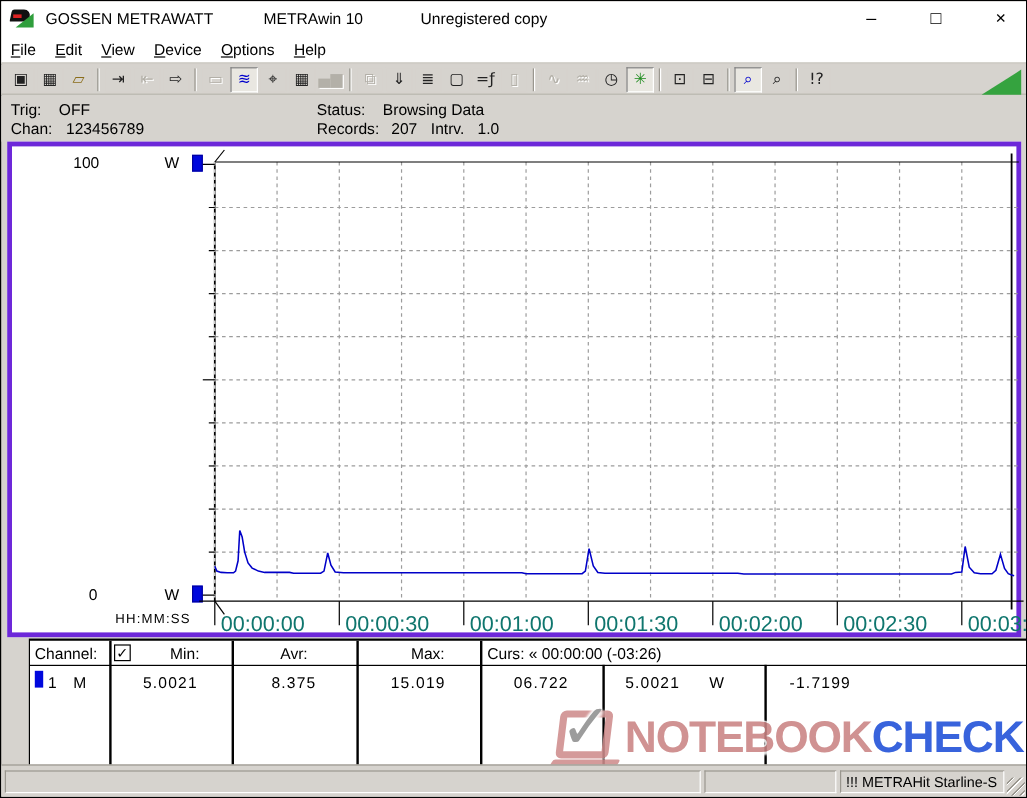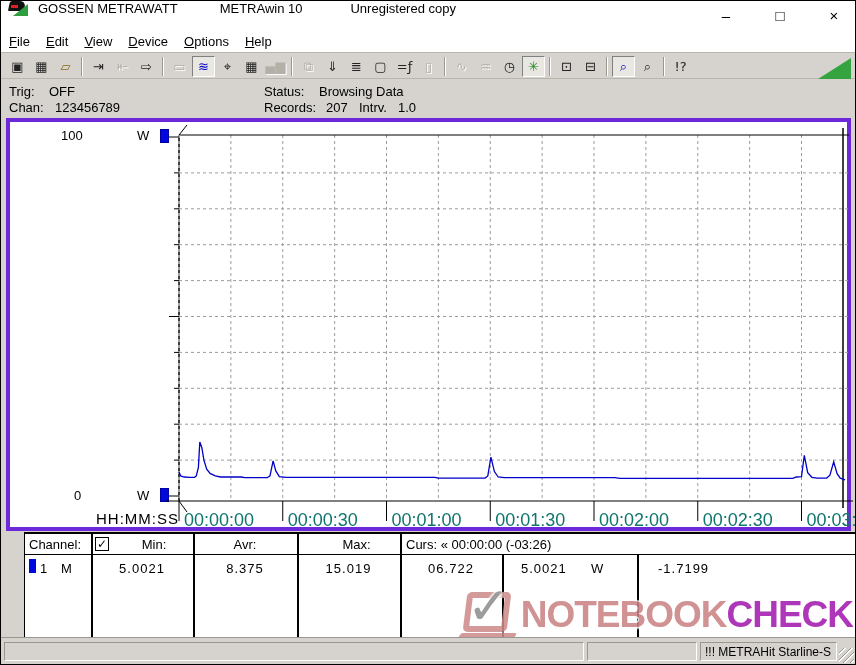--- a/index.html
+++ b/index.html
@@ -1,20 +1,20 @@
 <!DOCTYPE html>
 <html><head>
 <meta charset="utf-8">
 <style>
   * { margin:0; padding:0; box-sizing:border-box; }
   html,body { width:856px; height:665px; font-family:"Liberation Sans","DejaVu Sans",sans-serif; }
   .window { position:relative; width:856px; height:665px; background:#d6d3ce; border:1px solid #000; overflow:hidden; }
 
   
-  .titlebar { position:absolute; left:0; top:0; width:100%; height:29px; background:#fff; display:flex; }
+  .titlebar { position:absolute; left:0; top:0; width:100%; height:29px; background:#fff; display:flex; align-items:center; }
   .app-logo { position:relative; width:19px; height:15px; margin:0 10px 0 8px; }
   .app-logo .logo-black { position:absolute; left:0; top:0; width:16px; height:10px; background:#111; transform:skewX(-12deg); border-radius:2px 6px 1px 1px; }
   .app-logo .logo-red { position:absolute; left:2px; top:4px; width:7px; height:3px; background:#d22; }
   .app-logo .logo-green { position:absolute; left:4px; bottom:0; width:0; height:0; border-left:15px solid transparent; border-bottom:12px solid #2f9e3c; }
   .title-text { font-size:13px; color:#000; display:flex; }
   .title-text .t-app { margin-right:42px; }
   .title-text .t-prod { margin-right:48px; }
   .win-controls { position:absolute; right:12px; top:0; height:29px; display:flex; align-items:center; gap:36px; font-size:15px; color:#000; }
   .win-btn { width:18px; text-align:center; cursor:default; }
 
@@ -34,21 +34,21 @@
 
   
   .infobar { position:absolute; left:0; top:79px; width:100%; height:38px; background:#d6d3ce; font-size:13px; color:#000; }
   .infobar span { position:absolute; white-space:pre; }
 
   
   .chart-panel { position:absolute; left:5px; top:117px; width:845px; height:413px; background:#fff; border:4px solid #6d28d9; }
   .axis-label { position:absolute; font-size:13px; color:#000; }
   .chan-marker { position:absolute; width:9px; height:14px; background:#0008dd; border:1px solid #0000a0; }
   .xtick-label { position:absolute; top:388px; font-size:18px; color:#0f766e; white-space:pre; }
-  .hms-label { position:absolute; top:388px; font-size:15px; letter-spacing:1px; color:#000; }
+  .hms-label { position:absolute; top:388px; font-size:11px; letter-spacing:1px; color:#000; }
   svg.plot { position:absolute; left:0; top:0; }
 
   
   .stat-table { position:absolute; left:3px; top:531px; width:850px; height:107px; background:#fff; border:1px solid #000; border-top:2px solid #000; font-size:13px; color:#000;margin-left:20px; }
   .stat-table .vline { position:absolute; top:0; bottom:0; width:2px; background:#000; }
   .stat-table .vline.short { top:20px; }
   .stat-table .hline { position:absolute; left:0; right:0; top:20px; height:1px; background:#000; }
   .hdr { position:absolute; top:3px; white-space:pre; }
   .val { position:absolute; top:27px; letter-spacing:1px; white-space:pre; }
   .center { text-align:center; }
@@ -302,21 +302,21 @@
     <span class="val" style="left:633px">-1.7199</span>
   </div>
 
   <div class="watermark">
     <div class="wm-laptop">
       <div class="wm-screen"></div>
       <div class="wm-base"></div>
       <div class="wm-check">✓</div>
     </div>
     <span class="wm-text" style="color: rgb(202, 131, 131);">NOTEBOOK</span>
-    <span class="wm-text" style="color: #a21caf; text-align: center;">CHECK</span>
+    <span class="wm-text" style="color: #1d4ed8; text-align: center;">CHECK</span>
   </div>
 
   <div class="statusbar">
     <div class="sb-panel sb-1"></div>
     <div class="sb-panel sb-2"></div>
     <div class="sb-panel sb-3">!!! METRAHit Starline-S</div>
     <div class="resize-grip"></div>
   </div>
 
 </div>

